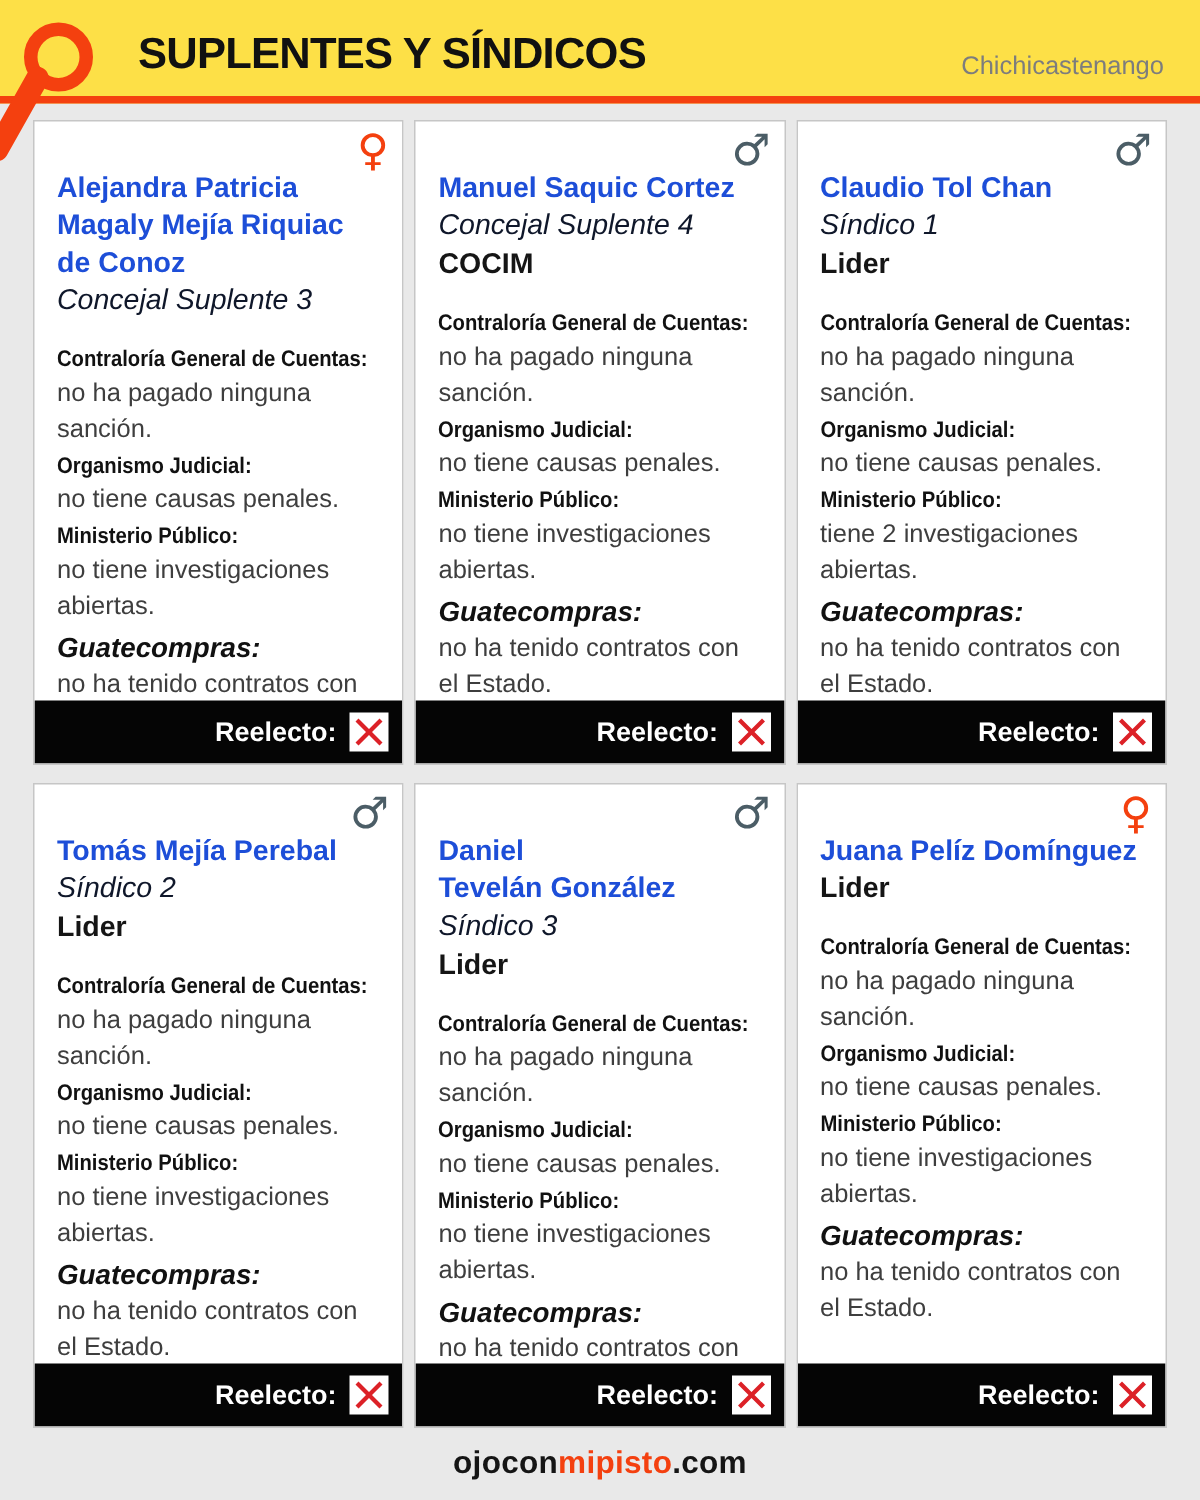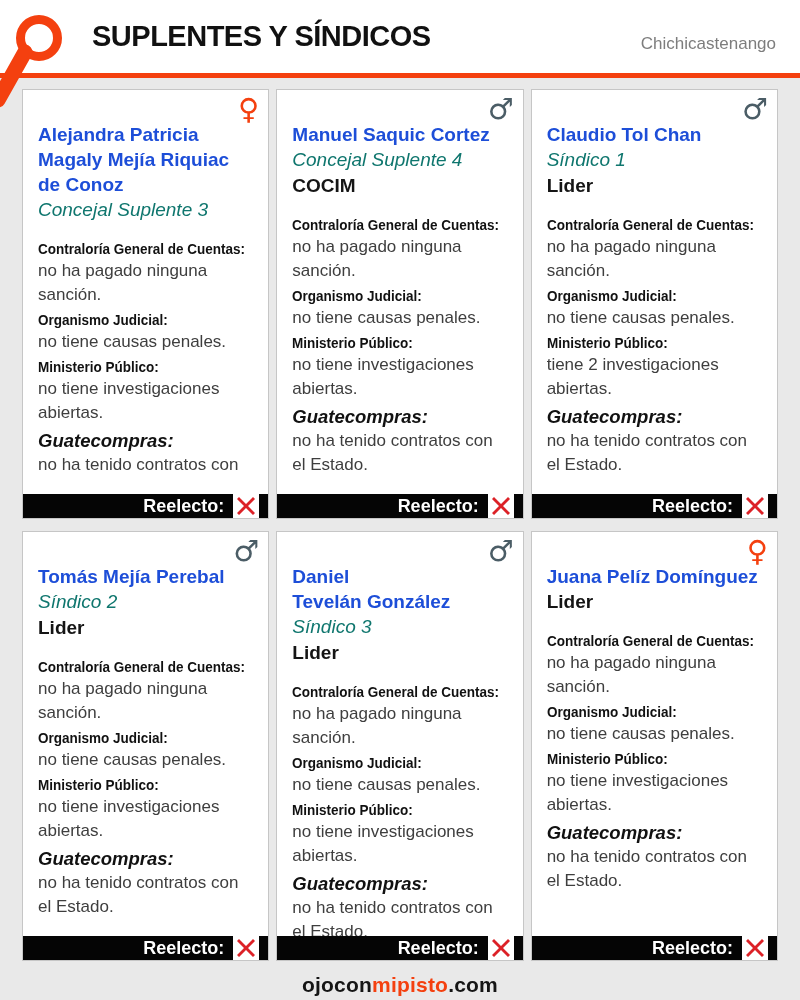--- a/index.html
+++ b/index.html
@@ -7,22 +7,22 @@
   body {
     font-family:"Liberation Sans", sans-serif;
     background:#e9e9e9;
     position:relative;
     overflow:hidden;
   }
 
   
   .header {
     position:relative;
-    background:#ffffff;
-    height:78px;
+    background:#fde047;
+    height:69px;
     border-bottom:5px solid #f4400f;
   }
   .logo {
     position:absolute; left:-6px; top:8px;
     width:80px; height:120px;
     overflow:visible; z-index:3;
   }
   .page-title {
     position:absolute; left:92px; top:20px;
     font-size:29px; font-weight:700; letter-spacing:-0.5px;
@@ -56,21 +56,21 @@
   .gender.female { color:#f4400f; }
   .gender.male   { color:#4b5d66; }
 
   .name {
     margin-top:26px;
     font-size:19px; font-weight:700; line-height:25px;
     color:#1d4ed8; white-space:pre-line;
   }
   .position {
     font-size:19px; font-style:italic; line-height:26px;
-    color:#0f766e;
+    color:#0f172a;
   }
   .party {
     font-size:19px; font-weight:700; line-height:26px;
     color:#151515;
   }
 
   .records { margin-top:13px; }
   .records dt {
     display:inline-block;
     font-size:15px; font-weight:700; line-height:20px;
@@ -80,21 +80,21 @@
   }
   .records dt.big {
     font-size:18.5px; line-height:25px; transform:none;font-style:italic;
   }
   .records dd {
     font-size:17px; line-height:24px; color:#3e3e3e;
   }
 
   .reelecto-bar {
     position:absolute; left:0; right:0; bottom:0;
-    height:24px; background:#050505;
+    height:42px; background:#050505;
     display:flex; align-items:center; justify-content:flex-end;
     gap:9px; padding-right:9px;
   }
   .reelecto-label {
     color:#ffffff; font-size:18px; font-weight:700;
   }
   .x-box {
     width:26px; height:26px; background:#ffffff;
     display:flex; align-items:center; justify-content:center;
   }

